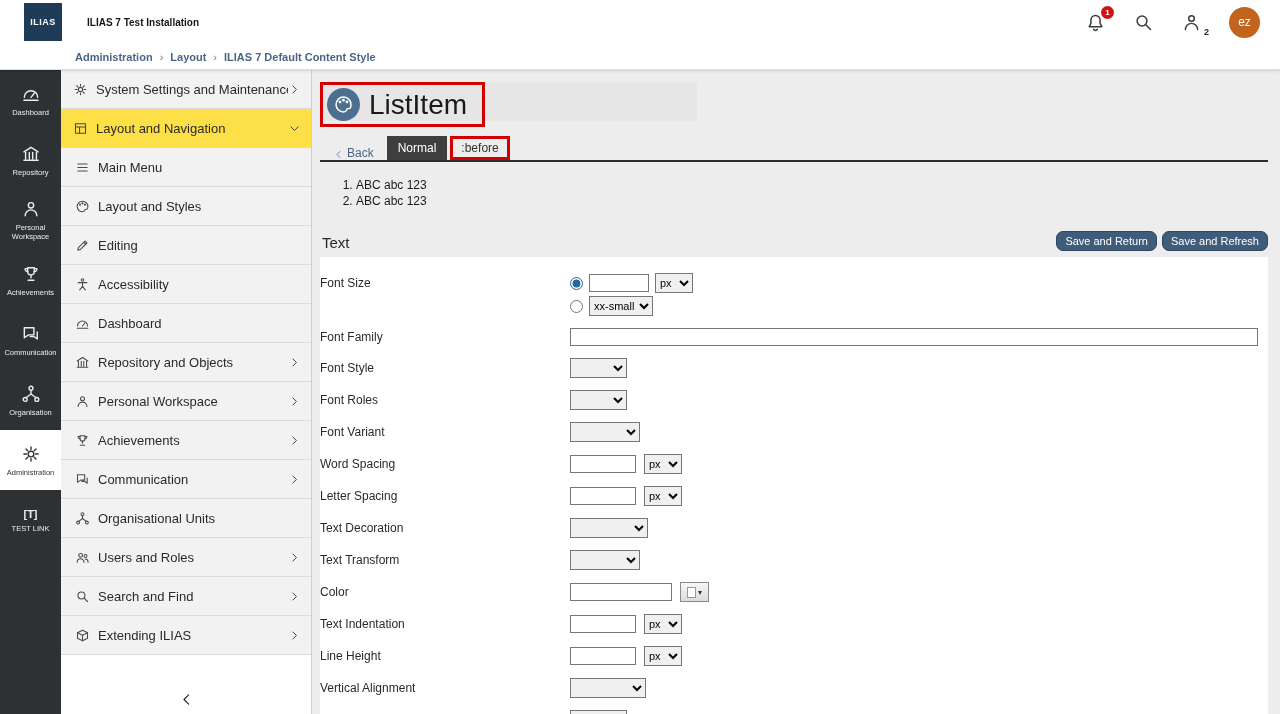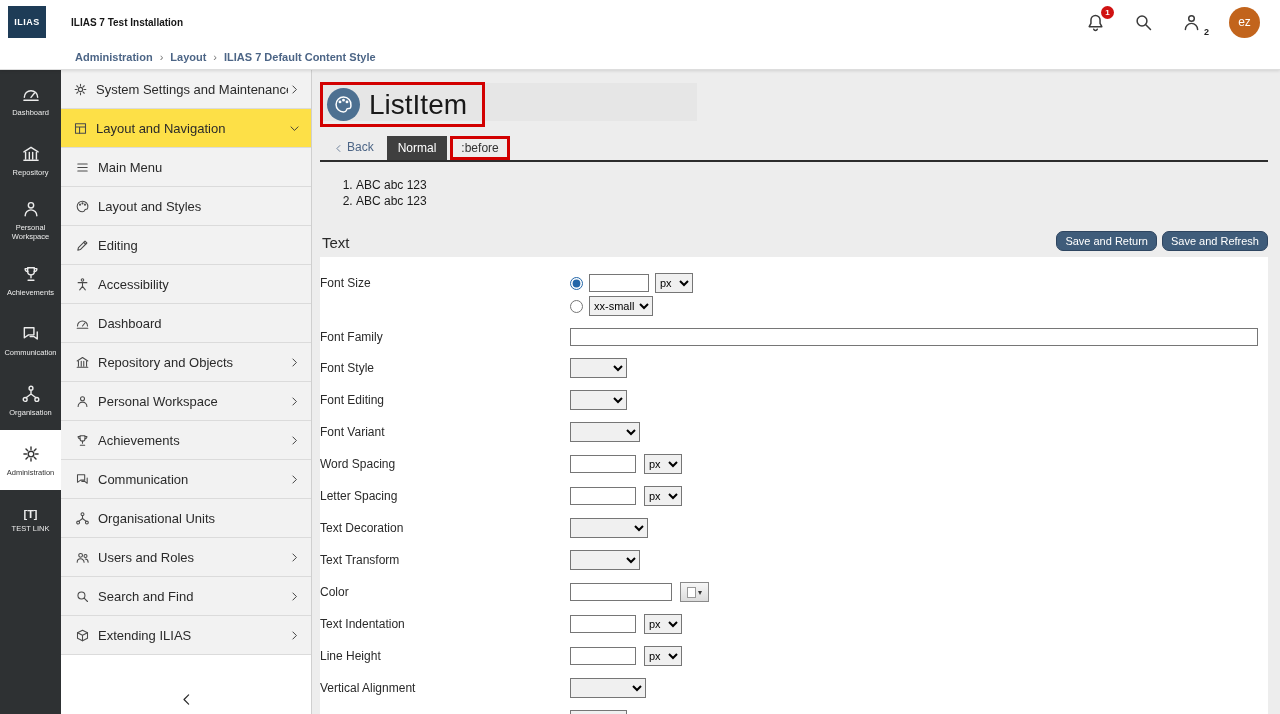--- a/index.html
+++ b/index.html
@@ -1,21 +1,21 @@
 <!DOCTYPE html>
 <html style="--accent: #4c6586; --annotation-red: #d20000; --logo-bg: #1e3c57; --avatar-bg: #c2641c; --badge-red: #d01212;"><head>
 <meta charset="utf-8">
 <style>
 *{box-sizing:border-box;margin:0;padding:0}
 html,body{width:1280px;height:714px;overflow:hidden}
 body{font-family:"Liberation Sans",sans-serif;background:#ededed;color:#222}
 :root{--accent:#4c6586;--annotation-red:#d20000;--logo-bg:#1e3c57;--avatar-bg:#c2641c;--badge-red:#d01212}
 
 .topbar{height:44px;background:#fff;display:flex;align-items:center;position:relative;z-index:3}
-.logo{width:38px;height:32px;margin:3px 0 3px 8px;background:var(--logo-bg);color:#fff;font-size:9px;font-weight:bold;letter-spacing:.5px;display:flex;align-items:center;justify-content:center;cursor:pointer}
+.logo{width:38px;height:38px;margin:3px 0 3px 24px;background:var(--logo-bg);color:#fff;font-size:9px;font-weight:bold;letter-spacing:.5px;display:flex;align-items:center;justify-content:center;cursor:pointer}
 .app-title{margin-left:25px;font-size:10px;font-weight:bold;color:#161616}
 .meta{margin-left:auto;display:flex;align-items:center;gap:27px;padding-right:20px}
 .meta-ic{position:relative;width:21px;height:21px;color:#3a3a3a;cursor:pointer;display:inline-flex}
 .badge{position:absolute;top:-6px;right:-8px;width:13px;height:13px;border-radius:50%;background:var(--badge-red);color:#fff;font-size:8px;font-weight:bold;display:flex;align-items:center;justify-content:center}
 .online{position:absolute;bottom:-4px;right:-7px;font-size:9px;color:#222;font-weight:bold}
 .avatar{width:31px;height:31px;border-radius:50%;background:var(--avatar-bg);color:#fff;font-size:12px;display:flex;align-items:center;justify-content:center;cursor:pointer}
 
 .crumbbar{height:26px;background:#fff;display:flex;align-items:center;padding-left:75px;gap:7px;border-bottom:1px solid #ddd;box-shadow:0 1px 3px rgba(0,0,0,.12);position:relative;z-index:2}
 .bc-link{font-size:11px;font-weight:bold;color:var(--accent);cursor:pointer;text-decoration:none}
 .bc-sep{font-size:11px;color:#777}
@@ -40,21 +40,21 @@
 
 .content{flex:1;background:#ededed;padding:0 12px 0 8px;display:flex;flex-direction:column;position:relative;overflow:hidden}
 .title-strip{position:absolute;left:8px;top:13px;width:377px;height:38px;background:#e6e6e6;z-index:0}
 .title-row{margin-top:12px;position:relative;display:flex;z-index:1}
 .annotation-box{border:3px solid var(--annotation-red);display:inline-flex;align-items:center;gap:9px;padding:3px 15px 3px 4px}
 .style-icon{width:33px;height:33px;border-radius:50%;background:#4d7091;color:#fff;display:flex;align-items:center;justify-content:center}
 .style-icon .icon{width:21px;height:21px}
 .page-title{font-size:28px;color:#191919}
 
 .tab-row{margin-top:9px;display:flex;align-items:flex-end;border-bottom:2px solid #2d2d2d;padding-left:13px}
-.back-link{display:flex;align-items:flex-end;gap:3px;color:var(--accent);font-size:12px;margin-right:13px;padding-bottom:6px;cursor:pointer}
+.back-link{display:flex;align-items:flex-end;gap:3px;color:var(--accent);font-size:12px;margin-right:13px;cursor:pointer}
 .back-link .icon{width:11px;height:11px}
 .tab-list{display:flex;align-items:flex-end;gap:3px}
 .tab{font-size:12px;padding:5px 11px;cursor:pointer;color:#333}
 .tab.active{background:#3f3f3f;color:#fff}
 .tab.annotated{border:3px solid var(--annotation-red);padding:2px 8px}
 
 .preview{margin:16px 0 0 36px;font-size:12px;color:#1a1a1a}
 .preview li{margin-bottom:2px}
 
 .section-row{margin-top:21px;display:flex;align-items:flex-end;justify-content:space-between;padding-left:2px}
@@ -467,21 +467,21 @@
             <input class="ti" type="text" style="width: 688px;">
           </div>
         </div>
         <div class="form-row">
           <div class="form-label">Font Style</div>
           <div class="form-controls">
             <select class="sel" style="width: 57px;"><option></option></select>
           </div>
         </div>
         <div class="form-row">
-          <div class="form-label">Font Editing</div>
+          <div class="form-label">Font Roles</div>
           <div class="form-controls">
             <select class="sel" style="width: 57px;"><option></option></select>
           </div>
         </div>
         <div class="form-row">
           <div class="form-label">Font Variant</div>
           <div class="form-controls">
             <select class="sel" style="width: 70px;"><option></option></select>
           </div>
         </div>

